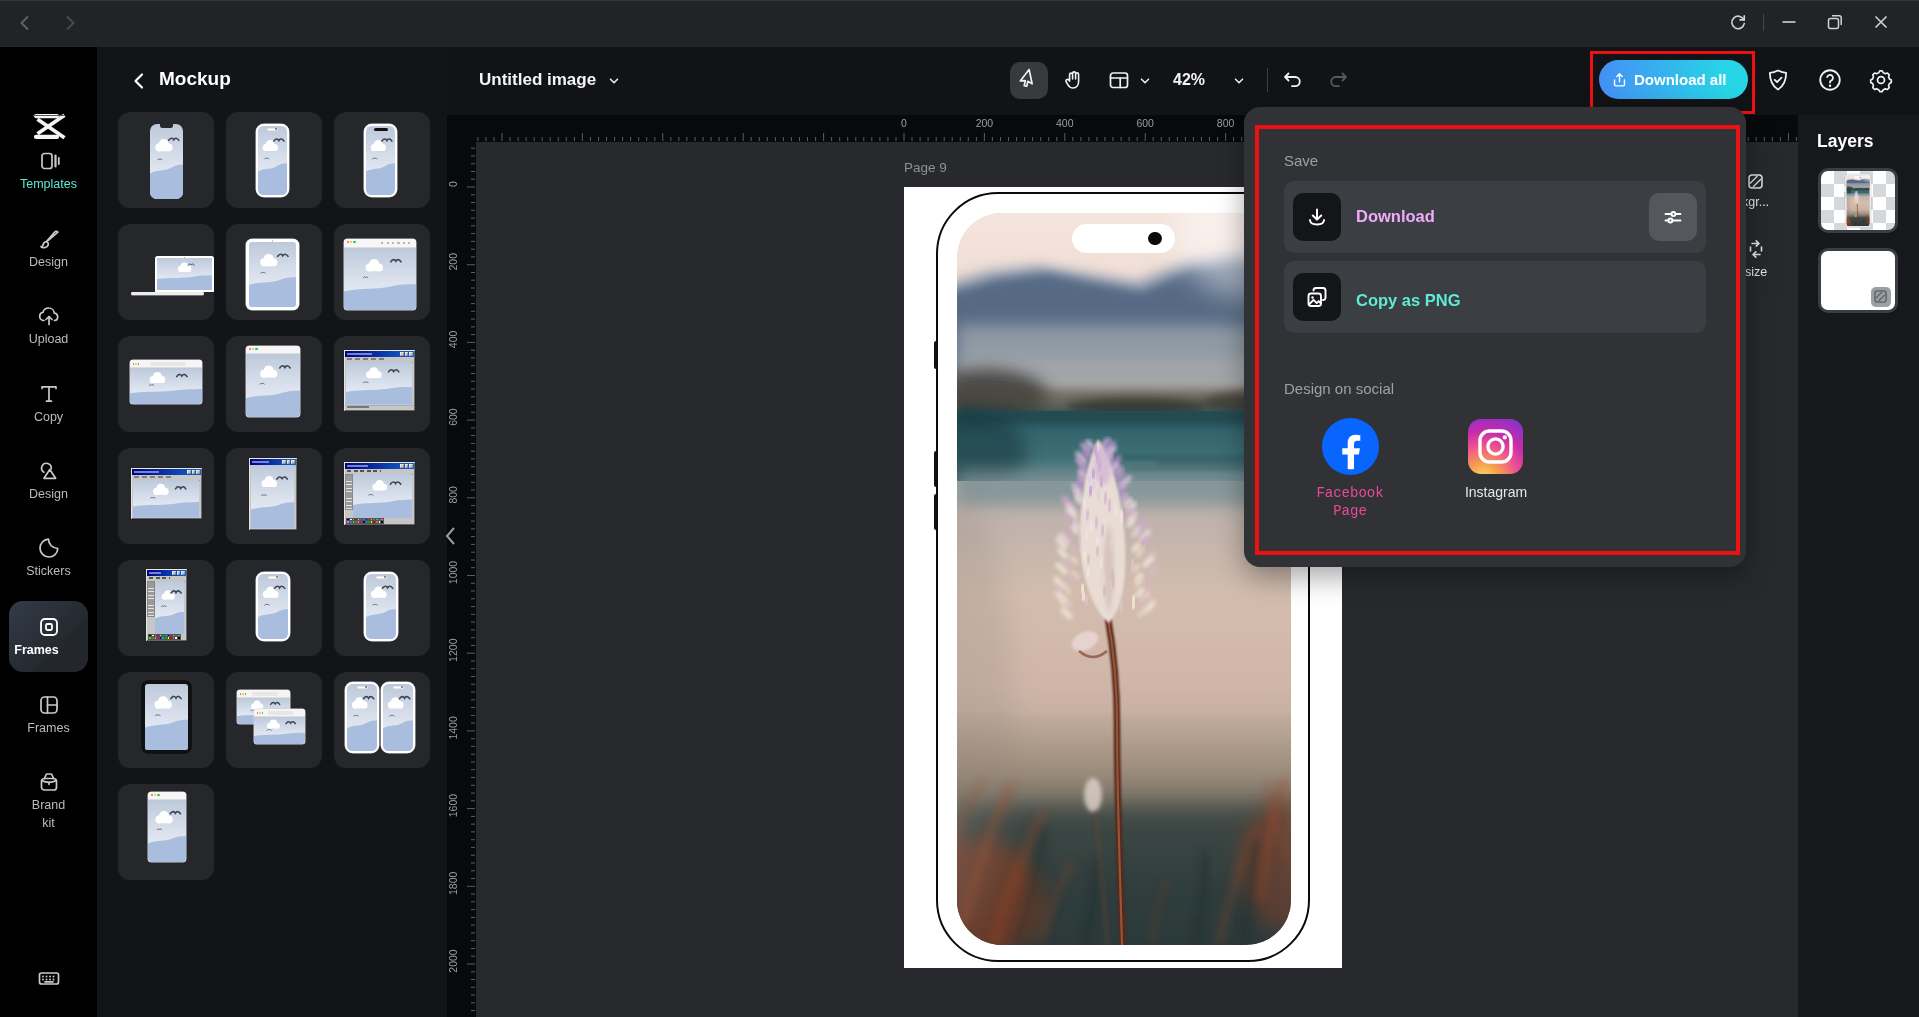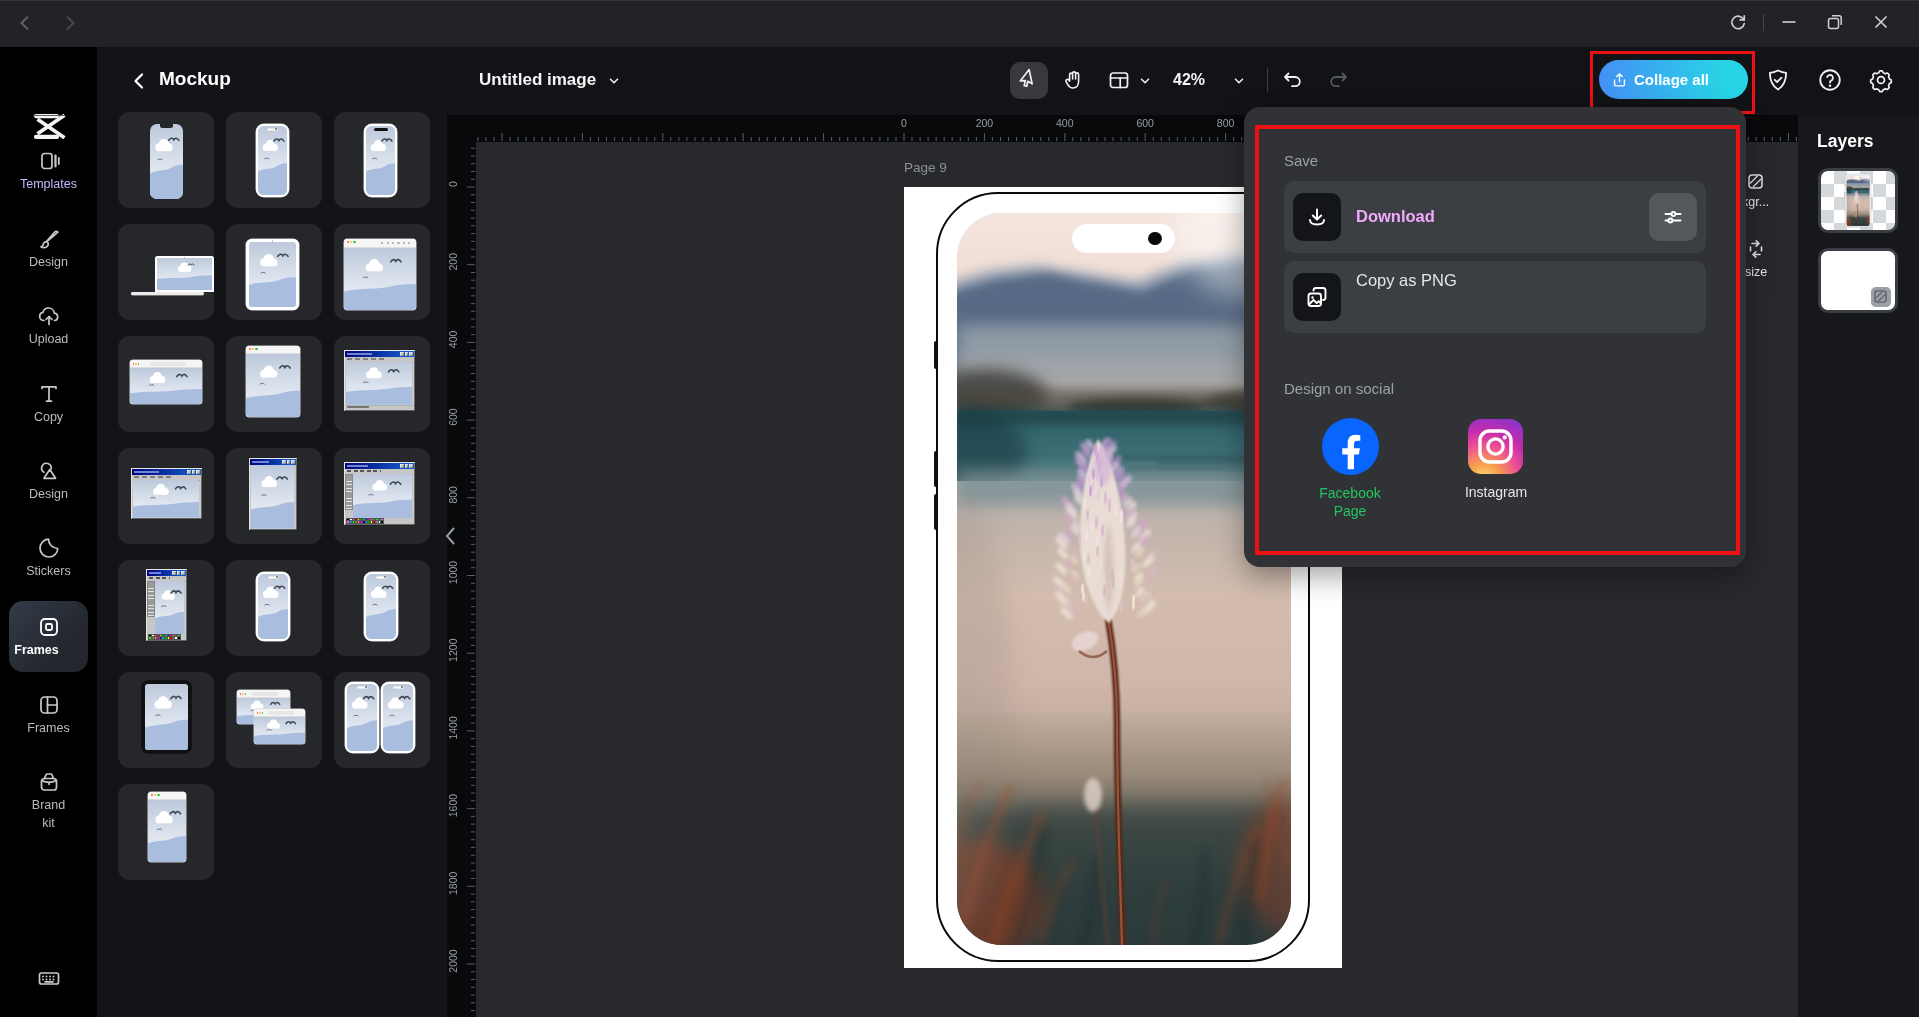--- a/index.html
+++ b/index.html
@@ -76,21 +76,21 @@
       </svg>
     </div>
     <div style="position:absolute;left:33px;top:68px;width:32px;height:1px;background:#5a5c5e;"></div>
     <div style="position:absolute;left:36.5px;top:102px;width:24px;height:24px;">
       <svg width="24" height="24" viewBox="0 0 24 24" fill="none" stroke="#c7cacc" stroke-width="1.7" stroke-linecap="round" stroke-linejoin="round">
         <rect x="5" y="4.5" width="10" height="15" rx="2.5"></rect>
         <path d="M18.5 6.5v11" stroke-width="2.2"></path>
         <path d="M21.8 9v6" stroke-width="1.8"></path>
       </svg>
     </div>
-    <div style="position:absolute;left:0;top:128px;width:97px;text-align:center;font-size:12.5px;color:#c4b5fd;font-weight:400;line-height:1.45;">Templates</div>
+    <div style="position:absolute;left:0;top:128px;width:97px;text-align:center;font-size:12.5px;color:#5eead4;font-weight:400;line-height:1.45;">Templates</div>
     <div style="position:absolute;left:36.5px;top:180px;width:24px;height:24px;">
       <svg width="24" height="24" viewBox="0 0 24 24" fill="none" stroke="#c7cacc" stroke-width="1.7" stroke-linecap="round" stroke-linejoin="round">
         <path d="M9.5 14.5 L17.5 5.2 c 1-1.1 2.6-1.1 3.4 0 l-9.3 8"></path>
         <path d="M9.5 14.5c-2.2.3-3.3 1.6-3.6 3.9-.1.8-.8 1.3-1.9 1.3 1.5 1.6 5.8 1.4 7-1.3.7-1.6 0-3.3-1.5-3.9z"></path>
       </svg>
     </div>
     <div style="position:absolute;left:0;top:206px;width:97px;text-align:center;font-size:12.5px;color:#b9bcbf;font-weight:400;line-height:1.45;">Design</div>
     <div style="position:absolute;left:36.5px;top:257px;width:24px;height:24px;">
       <svg width="24" height="24" viewBox="0 0 24 24" fill="none" stroke="#c7cacc" stroke-width="1.7" stroke-linecap="round" stroke-linejoin="round">
         <path d="M7 16.5c-2.4 0-4.3-1.8-4.3-4.1 0-2 1.4-3.7 3.3-4 .6-2.5 2.9-4.4 5.6-4.4 3 0 5.5 2.3 5.7 5.2 1.9.3 3.4 1.9 3.4 3.9 0 1.9-1.4 3.4-3.2 3.4"></path>
@@ -1241,21 +1241,21 @@
     <svg width="24" height="24" viewBox="0 0 24 24" fill="none" stroke="#55585c" stroke-width="1.8" stroke-linecap="round" stroke-linejoin="round">
       <path d="M16.5 5.5 L20 9 l-3.5 3.5 M20 9 H9.8 a4.6 4.6 0 0 0 0 9.2 H13"></path>
     </svg>
   </div>
 <div style="position:absolute;left:1599px;top:60px;width:149px;height:39px;border-radius:20px;background:linear-gradient(90deg,#4490f5,#27d5e6 85%);"></div>
 <div style="position:absolute;left:1611px;top:71px;width:17px;height:17px;">
     <svg width="17" height="17" viewBox="0 0 24 24" fill="none" stroke="#fff" stroke-width="2" stroke-linecap="round" stroke-linejoin="round">
       <path d="M12 15V4.5 M8.2 7.8 L12 4 l3.8 3.8 M5 12.5 v6.5 a2 2 0 0 0 2 2 h10 a2 2 0 0 0 2-2 v-6.5"></path>
     </svg>
   </div>
-<div style="position:absolute;left:1634px;top:71px;font-size:15px;font-weight:700;color:#fff;">Collage all</div>
+<div style="position:absolute;left:1634px;top:71px;font-size:15px;font-weight:700;color:#fff;">Download all</div>
 <div style="position:absolute;left:1590px;top:51px;width:165px;height:63px;border:3.5px solid #ec1214;"></div>
 <div style="position:absolute;left:1765px;top:67px;width:26px;height:26px;">
     <svg width="26" height="26" viewBox="0 0 24 24" fill="none" stroke="#f0f1f2" stroke-width="1.7" stroke-linecap="round" stroke-linejoin="round">
       <path d="M12 3.2 c2.6 1.3 5 2 7.5 2.2 0 6.2-1.4 11.8-7.5 15.4 C5.9 17.2 4.5 11.6 4.5 5.4 7 5.2 9.4 4.5 12 3.2 Z"></path>
       <path d="M9 11.8 l2.2 2.2 4-4.2"></path>
     </svg>
   </div>
 <div style="position:absolute;left:1817px;top:67px;width:26px;height:26px;">
     <svg width="26" height="26" viewBox="0 0 24 24" fill="none" stroke="#f0f1f2" stroke-width="1.7" stroke-linecap="round" stroke-linejoin="round">
       <circle cx="12" cy="12" r="9"></circle>
@@ -1508,29 +1508,29 @@
     <div style="position:absolute;left:40px;top:154px;width:422px;height:72px;border-radius:10px;background:#3b3e43;"></div>
     <div style="position:absolute;left:49px;top:166px;width:48px;height:48px;border-radius:10px;background:#141518;"></div>
     <div style="position:absolute;left:61px;top:178px;width:24px;height:24px;">
       <svg width="24" height="24" viewBox="0 0 24 24" fill="none" stroke="#fff" stroke-width="1.9" stroke-linecap="round" stroke-linejoin="round">
         <path d="M8.5 5.5 a2.5 2.5 0 0 1 2.5-2.5 h7 a2.5 2.5 0 0 1 2.5 2.5 v7 a2.5 2.5 0 0 1-2.5 2.5"></path>
         <rect x="3.5" y="8.5" width="12.5" height="12.5" rx="2.5"></rect>
         <circle cx="7.5" cy="12.5" r="1.2" fill="#fff" stroke="none"></circle>
         <path d="M4.5 19 l4-4.2 3.2 3.4 2-2.1 2.3 2.6"></path>
       </svg>
     </div>
-    <div style="position:absolute;left:112px;top:164px;font-size:16.5px;font-weight:400;color:#e5e5e5;">Copy as PNG</div>
+    <div style="position:absolute;left:112px;top:184px;font-size:16.5px;font-weight:700;color:#5eead4;">Copy as PNG</div>
     <div style="position:absolute;left:40px;top:273px;font-size:15px;color:#9da1a5;">Design on social</div>
     <div style="position:absolute;left:78px;top:311px;width:57px;height:57px;">
       <svg width="57" height="57" viewBox="0 0 57 57">
         <circle cx="28.5" cy="28.5" r="28.5" fill="#0866ff"></circle>
         <path fill="#fff" d="M32 51 V36.5 h4.9 l1-6.3 H32 v-4.1 c0-1.8.8-3.3 3.3-3.3 h3 V17.2 c-1.4-.2-3-.4-4.6-.4-4.8 0-8 2.9-8 8.2 v5.2 h-5.4 v6.3 h5.4 V51 a23 23 0 0 0 6.3 0 Z"></path>
       </svg>
     </div>
-    <div style="position:absolute;left:56px;top:377px;width:100px;text-align:center;font-size:14px;color:#22c55e;line-height:18px;">Facebook<br>Page</div>
+    <div style="position:absolute;left:56px;top:377px;width:100px;text-align:center;font-size:14px;color:#ec4899;line-height:18px;font-family:Liberation Mono, monospace;">Facebook<br>Page</div>
     <div style="position:absolute;left:224px;top:312px;width:55px;height:55px;border-radius:13px;background:radial-gradient(circle at 28% 110%,#fed373 4%,#f6a14c 22%,#ee4f94 48%,#c32bac 68%,#8e33c8 90%);"></div>
     <div style="position:absolute;left:224px;top:312px;width:55px;height:55px;">
       <svg width="55" height="55" viewBox="0 0 55 55" fill="none" stroke="#fff" stroke-width="3.4" stroke-linecap="round">
         <rect x="12" y="12" width="31" height="31" rx="9.5"></rect>
         <circle cx="27.5" cy="27.5" r="7.6"></circle>
         <circle cx="36.8" cy="18.4" r="2.1" fill="#fff" stroke="none"></circle>
       </svg>
     </div>
     <div style="position:absolute;left:202px;top:377px;width:100px;text-align:center;font-size:14px;color:#e4e6e8;">Instagram</div>
   </div>

